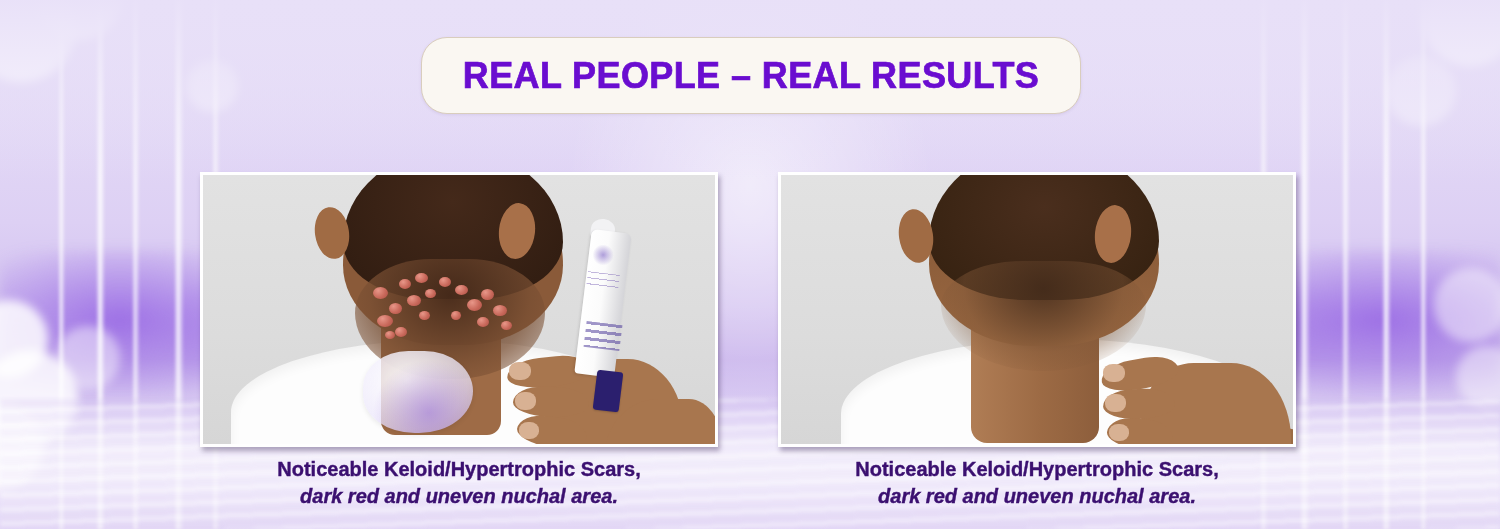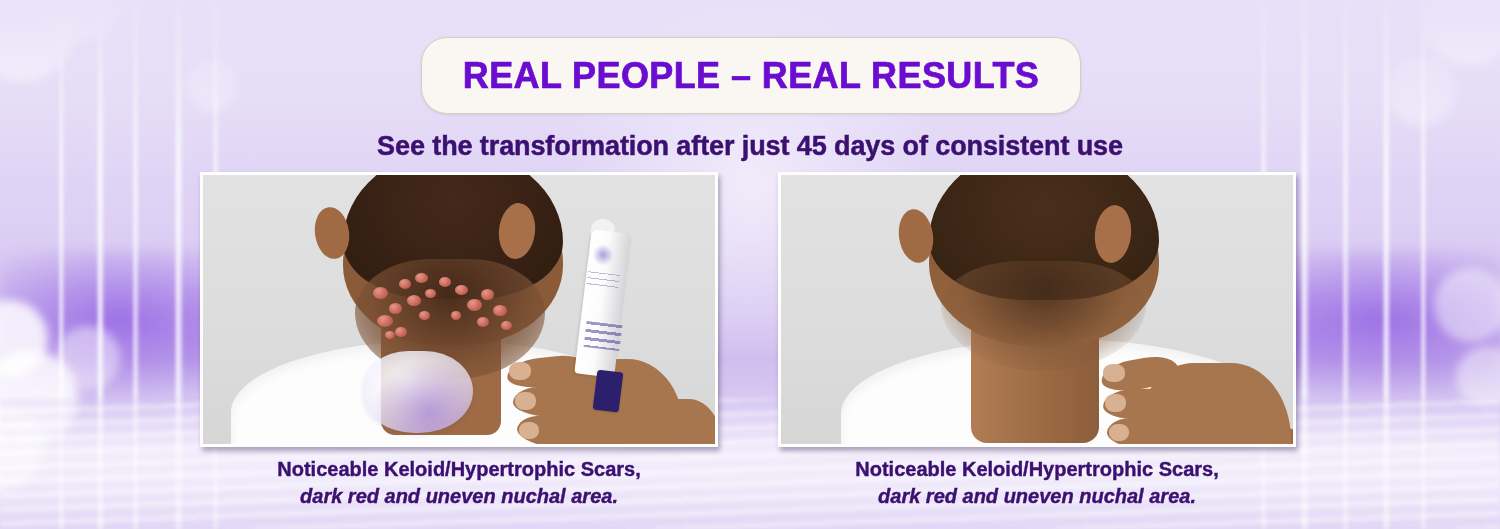--- a/index.html
+++ b/index.html
@@ -243,21 +243,20 @@
   <div class="bokeh soft" style="left:1456px;top:346px;width:62px;height:62px;"></div>
 
   <div class="glow-center"></div>
   <div class="top-wash"></div>
   <div class="ripples"></div>
 
   <div class="pill">
     <span class="pill-text">REAL PEOPLE – REAL RESULTS</span>
   </div>
 
-  <div class="subtitle">See the transformation after just 45 days of consistent use</div>
 
   <div class="panel left">
     <div class="photo L">
       <div class="shirt"></div>
       <div class="neck"></div>
       <div class="head"></div>
       <div class="hair"></div>
       <div class="ear l"></div>
       <div class="ear r"></div>
       <div class="nape">

